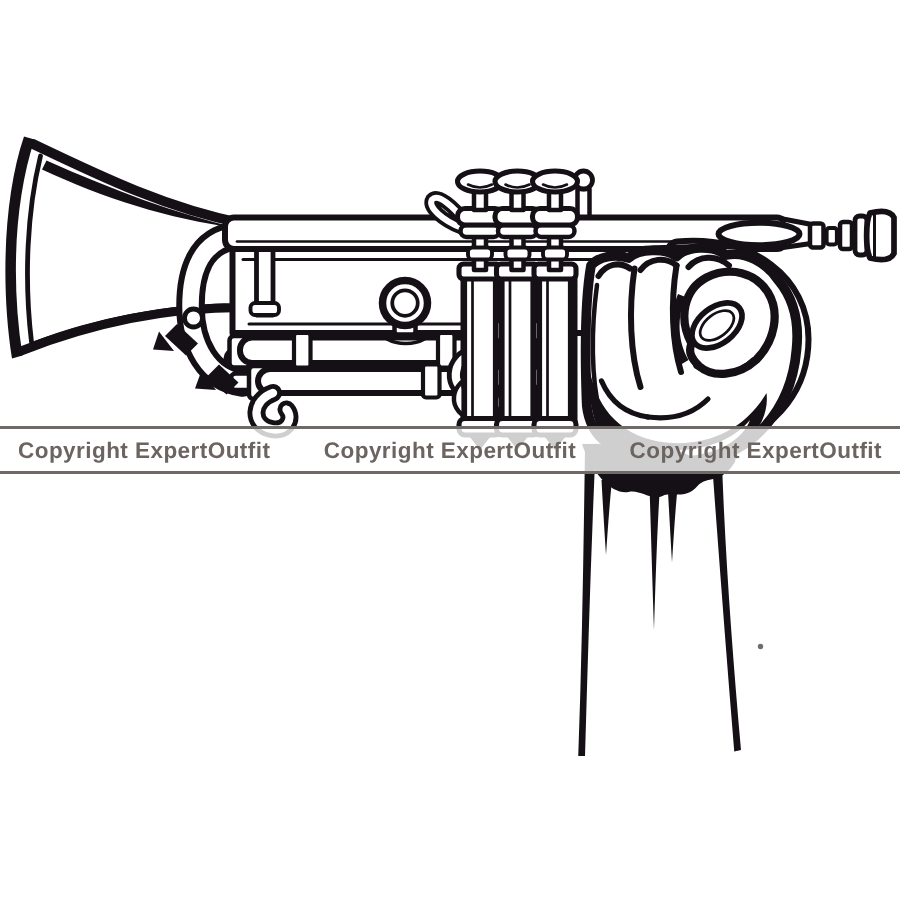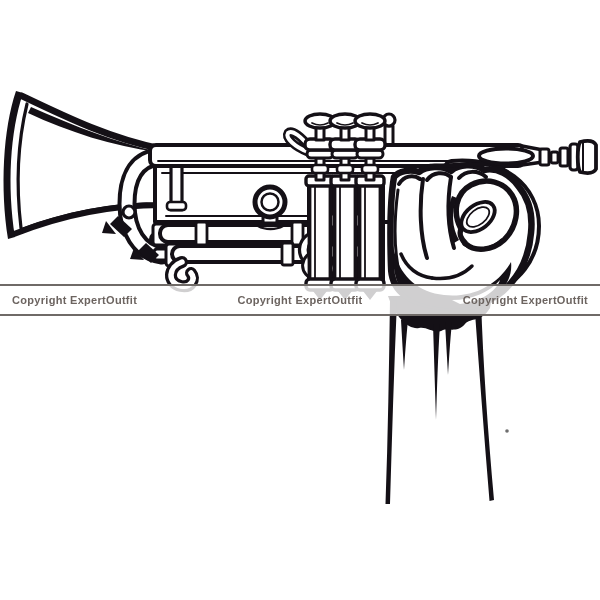--- a/index.html
+++ b/index.html
@@ -25,21 +25,21 @@
   .wm-band{
     position:absolute;left:0;right:0;top:284px;height:32px;
     background:var(--band-bg);
     border-top:2px solid var(--wm-border);
     border-bottom:2px solid var(--wm-border);
     box-sizing:border-box;
     display:flex;align-items:center;justify-content:space-between;
     padding:0 12px;
   }
   .wm-band span{
-    font-size:11px;font-weight:700;color:var(--wm-text);
+    font-size:15px;font-weight:700;color:var(--wm-text);
     letter-spacing:0.3px;white-space:nowrap;line-height:1;
   }
 </style>
 </head>
 <body>
 
 <figure class="stage" style="margin:0">
   <svg viewBox="0 0 600 600" width="600" height="600" aria-hidden="true">
 
     <g>

